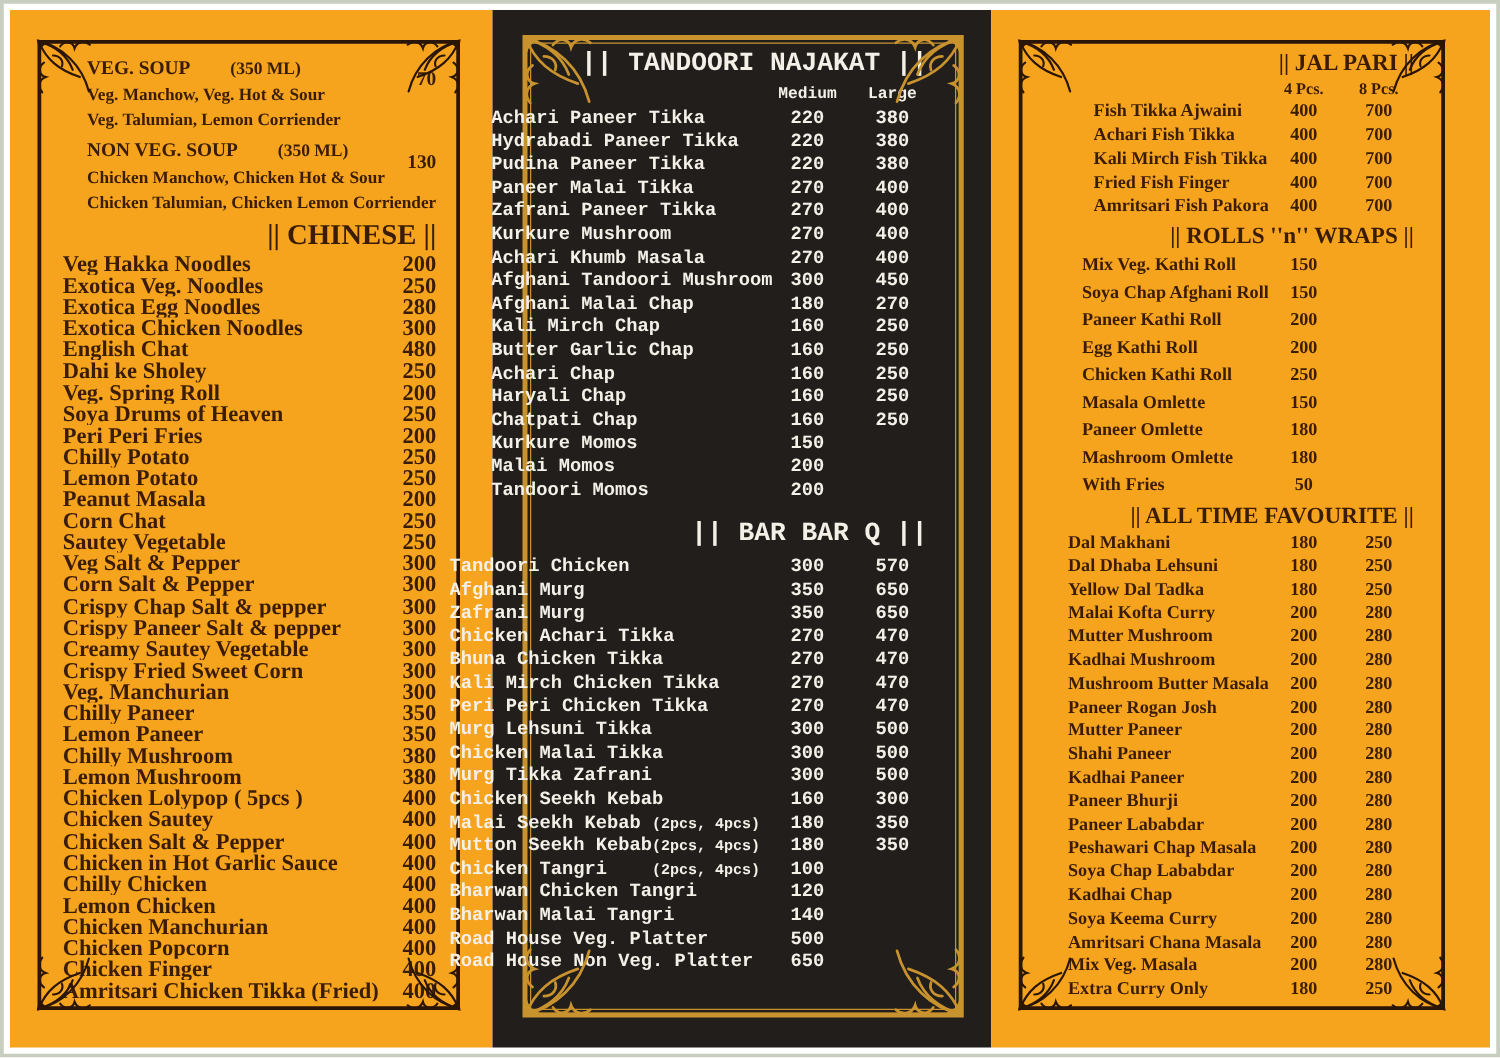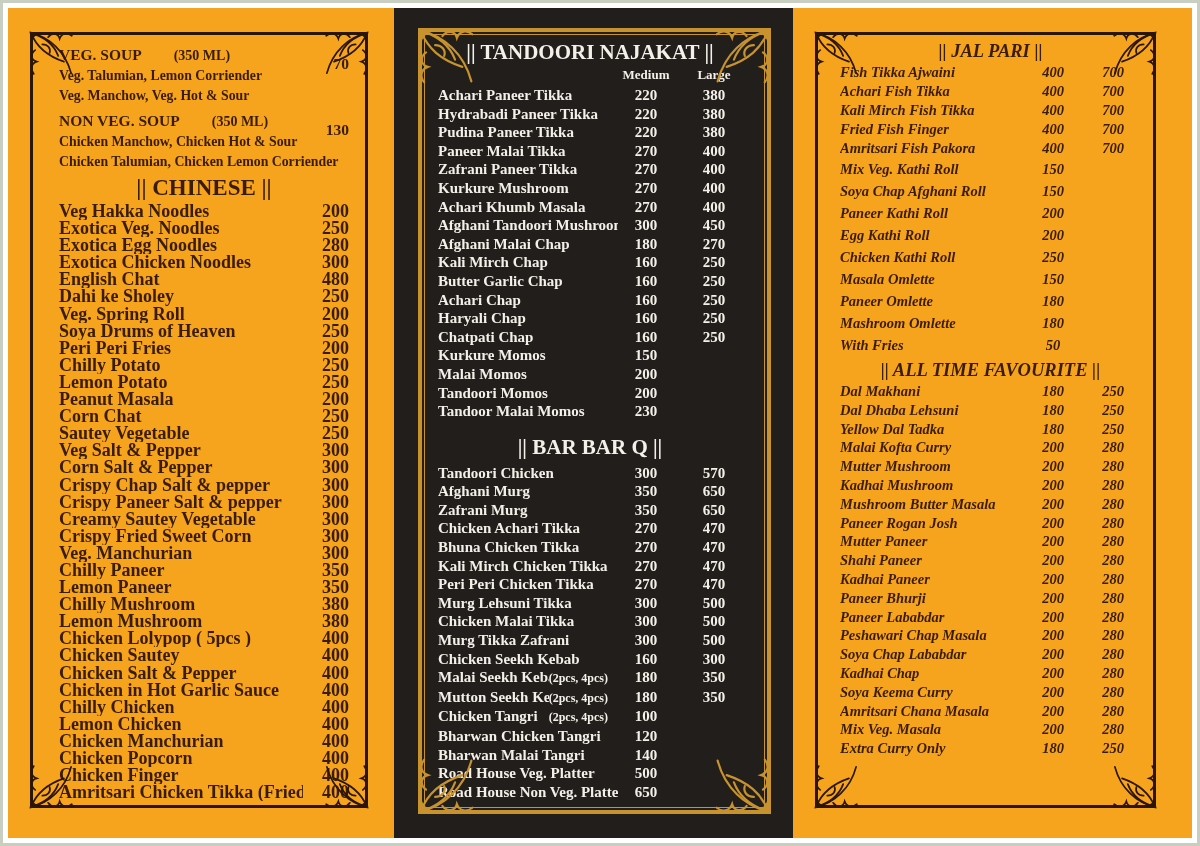--- a/index.html
+++ b/index.html
@@ -9,30 +9,30 @@
     --frame-dark:#2b1505;
     --ink:#3a1c03;
     --light-text:#f4f0e8;
     --page-border:#c9cfc0;
   }
   *{box-sizing:border-box;}
   body{margin:0;background:#ffffff;font-family:"Liberation Serif","DejaVu Serif",serif;font-weight:bold;}
   .page{width:1200px;height:846px;border:3px solid var(--page-border);padding:5px;display:flex;background:#ffffff;overflow:hidden;}
   .panel{height:100%;position:relative;}
   .panel.orange{background:var(--orange);color:var(--ink);}
-  .panel.dark{background:var(--panel-dark);color:var(--light-text);}
+  .panel.dark{background:var(--panel-dark);color:var(--light-text);font-family:Liberation Mono, monospace;}
   #panel-left{width:386px;padding:24px 26px 30px 22px;}
   #panel-middle{width:399px;padding:20px 22px 24px 24px;}
   #panel-right{width:403px;padding:24px 36px 30px 22px;}
-  .frame{position:relative;width:100%;height:100%;display:flex;flex-direction:column;}
+  .frame{position:relative;width:100%;height:100%;display:flex;flex-direction:column;align-items:flex-end;}
   .frame-dark{border:3px solid var(--frame-dark);}
   .frame-gold{border:4px solid var(--gold);box-shadow:inset 0 0 0 2px var(--panel-dark),inset 0 0 0 3px var(--gold);}
   #frame-left{padding:10px 16px 6px 26px;}
   #frame-middle{padding:6px 25px 6px 16px;}
-  #frame-right{padding:2px 12px 4px 22px;font-style:italic;}
+  #frame-right{padding:2px 22px 4px 22px;}
 
   
   .corner{position:absolute;width:46px;height:46px;pointer-events:none;color:var(--frame-dark);}
   .frame-gold .corner{width:58px;height:58px;color:var(--gold);}
   .corner svg{width:100%;height:100%;display:block;}
   .corner.tl{top:-5px;left:-5px;}
   .corner.tr{top:-5px;right:-5px;transform:scaleX(-1);}
   .corner.bl{bottom:-5px;left:-5px;transform:scaleY(-1);}
   .corner.br{bottom:-5px;right:-5px;transform:scale(-1,-1);}
 
@@ -80,22 +80,22 @@
 
   <section class="panel orange" id="panel-left">
     <div class="frame frame-dark" id="frame-left">
       <div id="soups">
           <div class="soup">
             <div class="srow">
               <span class="sname">VEG. SOUP</span>
               <span class="ssize">(350 ML)</span>
               <span class="sprice">70</span>
             </div>
+            <div class="sdesc">Veg. Manchow, Veg. Hot &amp; Sour</div>
             <div class="sdesc">Veg. Talumian, Lemon Corriender</div>
-            <div class="sdesc">Veg. Manchow, Veg. Hot &amp; Sour</div>
           </div>
           <div class="soup">
             <div class="srow">
               <span class="sname">NON VEG. SOUP</span>
               <span class="ssize">(350 ML)</span>
               <span class="sprice">130</span>
             </div>
             <div class="sdesc">Chicken Manchow, Chicken Hot &amp; Sour</div>
             <div class="sdesc">Chicken Talumian, Chicken Lemon Corriender</div>
           </div>
@@ -385,25 +385,20 @@
           <div class="row">
             <span class="n">Malai Momos</span>
             <span class="p">200</span>
             <span class="p"></span>
           </div>
           <div class="row">
             <span class="n">Tandoori Momos</span>
             <span class="p">200</span>
             <span class="p"></span>
           </div>
-          <div class="row">
-            <span class="n">Tandoor Malai Momos</span>
-            <span class="p">230</span>
-            <span class="p"></span>
-          </div>
         </div>
       <h2 class="title-light" id="barbq-title">|| BAR BAR Q ||</h2>
       <div class="items-mid" id="barbq-items">
           <div class="row">
             <span class="n">Tandoori Chicken</span>
             <span class="p">300</span>
             <span class="p">570</span>
           </div>
           <div class="row">
             <span class="n">Afghani Murg</span>
@@ -545,20 +540,25 @@
             </g>
             <path d="M2 2 L17 5 Q7 8 5 17 Z" fill="currentColor"></path>
           </svg>
         </span>
       </div>
   </section>
 
   <section class="panel orange" id="panel-right">
     <div class="frame frame-dark" id="frame-right">
       <h2 class="title-dark title-right">|| JAL PARI ||</h2>
+      <div class="colhead colhead-right">
+        <span class="n"></span>
+        <span class="ph">4 Pcs.</span>
+        <span class="ph">8 Pcs.</span>
+      </div>
       <div class="items-right" id="jalpari-items">
           <div class="row">
             <span class="n">Fish Tikka Ajwaini</span>
             <span class="p">400</span>
             <span class="p">700</span>
           </div>
           <div class="row">
             <span class="n">Achari Fish Tikka</span>
             <span class="p">400</span>
             <span class="p">700</span>
@@ -572,20 +572,21 @@
             <span class="n">Fried Fish Finger</span>
             <span class="p">400</span>
             <span class="p">700</span>
           </div>
           <div class="row">
             <span class="n">Amritsari Fish Pakora</span>
             <span class="p">400</span>
             <span class="p">700</span>
           </div>
         </div>
+      <h2 class="title-dark title-right">|| ROLLS ''n'' WRAPS ||</h2>
       <div class="items-right" id="rolls-items">
           <div class="row">
             <span class="n">Mix Veg. Kathi Roll</span>
             <span class="p">150</span>
             <span class="p"></span>
           </div>
           <div class="row">
             <span class="n">Soya Chap Afghani Roll</span>
             <span class="p">150</span>
             <span class="p"></span>

